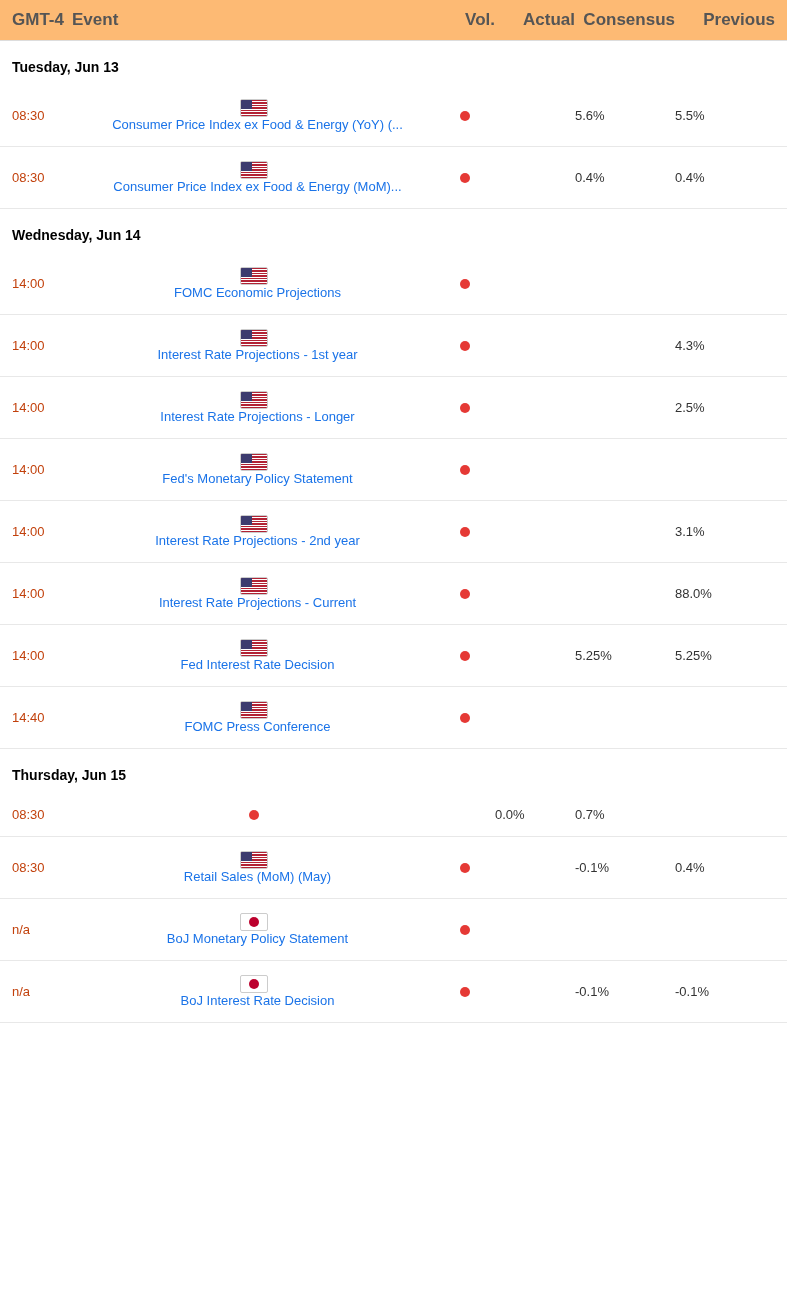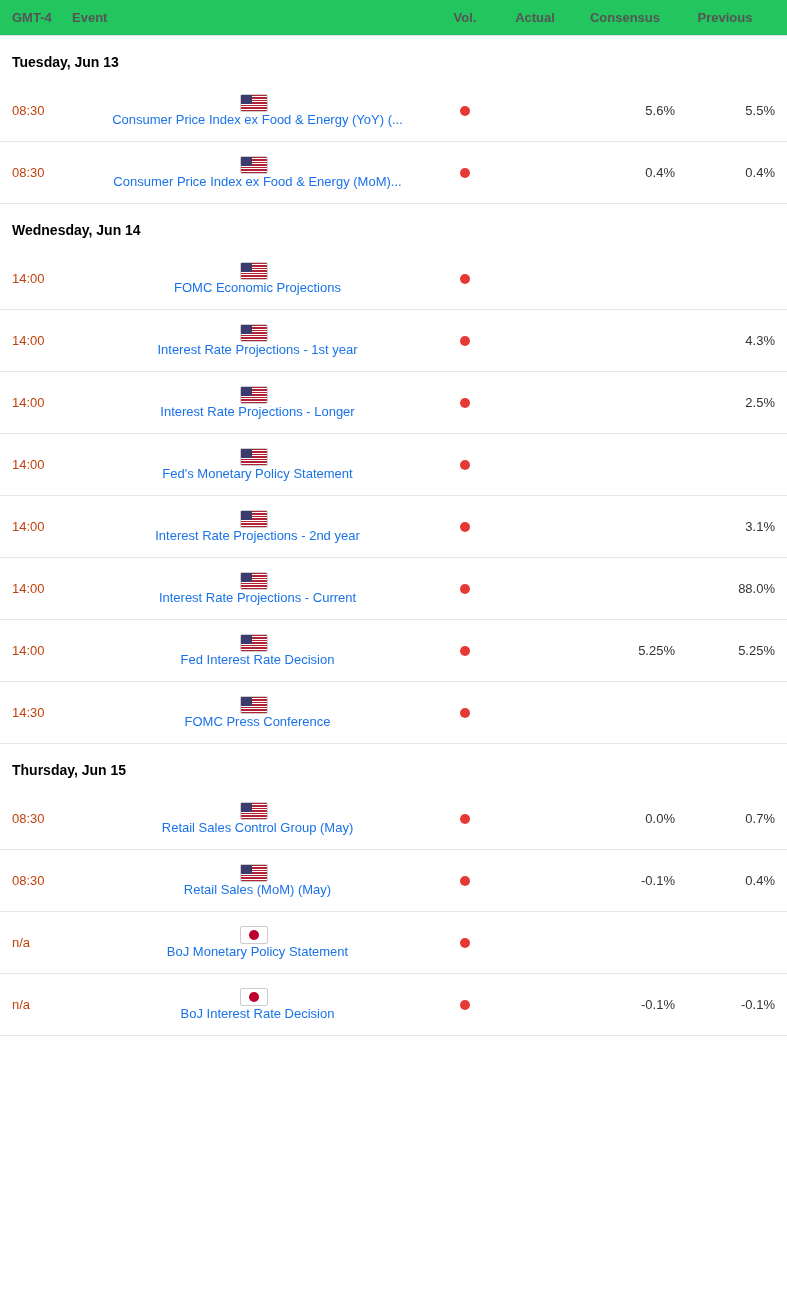--- a/index.html
+++ b/index.html
@@ -10,30 +10,30 @@
       background: #fff;
       width: 787px;
     }
 
     .header-row {
       display: grid;
       grid-template-columns: 60px 1fr 60px 80px 100px 100px;
       padding: 10px 12px;
       border-bottom: 1px solid #ddd;
       font-weight: 600;
-      font-size: 13px;
+      font-size: 17px;
       color: #555;
       position: sticky;
       top: 0;
-      background: #22c55e;
+      background: #fdba74;
       z-index: 10;
     }
 
     .header-row .col-right {
-      text-align: center;
+      text-align: right;
     }
 
     .day-header {
       padding: 18px 12px 10px 12px;
       font-weight: 700;
       font-size: 14px;
       color: #000000;
     }
 
     .event-row {
@@ -121,21 +121,20 @@
       flex-direction: column;
     }
 
     .vol-cell {
       display: flex;
       align-items: center;
       justify-content: center;
     }
 
     .actual-cell, .consensus-cell, .previous-cell {
-      text-align: right;
       font-size: 13px;
       color: #333;
     }
   </style>
 </head>
 <body>
 
 <div class="header-row">
   <span>GMT-4</span>
   <span>Event</span>
@@ -412,21 +411,21 @@
         <span class="event-name">Fed Interest Rate Decision</span>
       </div>
       <div class="vol-cell">
         <span class="vol-dot"></span>
       </div>
       <span class="actual-cell"></span>
       <span class="consensus-cell">5.25%</span>
       <span class="previous-cell">5.25%</span>
     </div>
     <div class="event-row">
-      <span class="time-cell">14:30</span>
+      <span class="time-cell">14:40</span>
       <div class="event-cell">
         <div class="flag-wrapper-us">
           <div class="us-stripe-container">
             <div class="s r"></div>
             <div class="s w"></div>
             <div class="s r"></div>
             <div class="s w"></div>
             <div class="s r"></div>
             <div class="s w"></div>
             <div class="s r"></div>
@@ -444,41 +443,20 @@
       <div class="vol-cell">
         <span class="vol-dot"></span>
       </div>
       <span class="actual-cell"></span>
       <span class="consensus-cell"></span>
       <span class="previous-cell"></span>
     </div>
     <div class="day-header">Thursday, Jun 15</div>
     <div class="event-row">
       <span class="time-cell">08:30</span>
-      <div class="event-cell">
-        <div class="flag-wrapper-us">
-          <div class="us-stripe-container">
-            <div class="s r"></div>
-            <div class="s w"></div>
-            <div class="s r"></div>
-            <div class="s w"></div>
-            <div class="s r"></div>
-            <div class="s w"></div>
-            <div class="s r"></div>
-            <div class="s w"></div>
-            <div class="s r"></div>
-            <div class="s w"></div>
-            <div class="s r"></div>
-            <div class="s w"></div>
-            <div class="s r"></div>
-          </div>
-          <div class="us-canton"></div>
-        </div>
-        <span class="event-name">Retail Sales Control Group (May)</span>
-      </div>
       <div class="vol-cell">
         <span class="vol-dot"></span>
       </div>
       <span class="actual-cell"></span>
       <span class="consensus-cell">0.0%</span>
       <span class="previous-cell">0.7%</span>
     </div>
     <div class="event-row">
       <span class="time-cell">08:30</span>
       <div class="event-cell">

